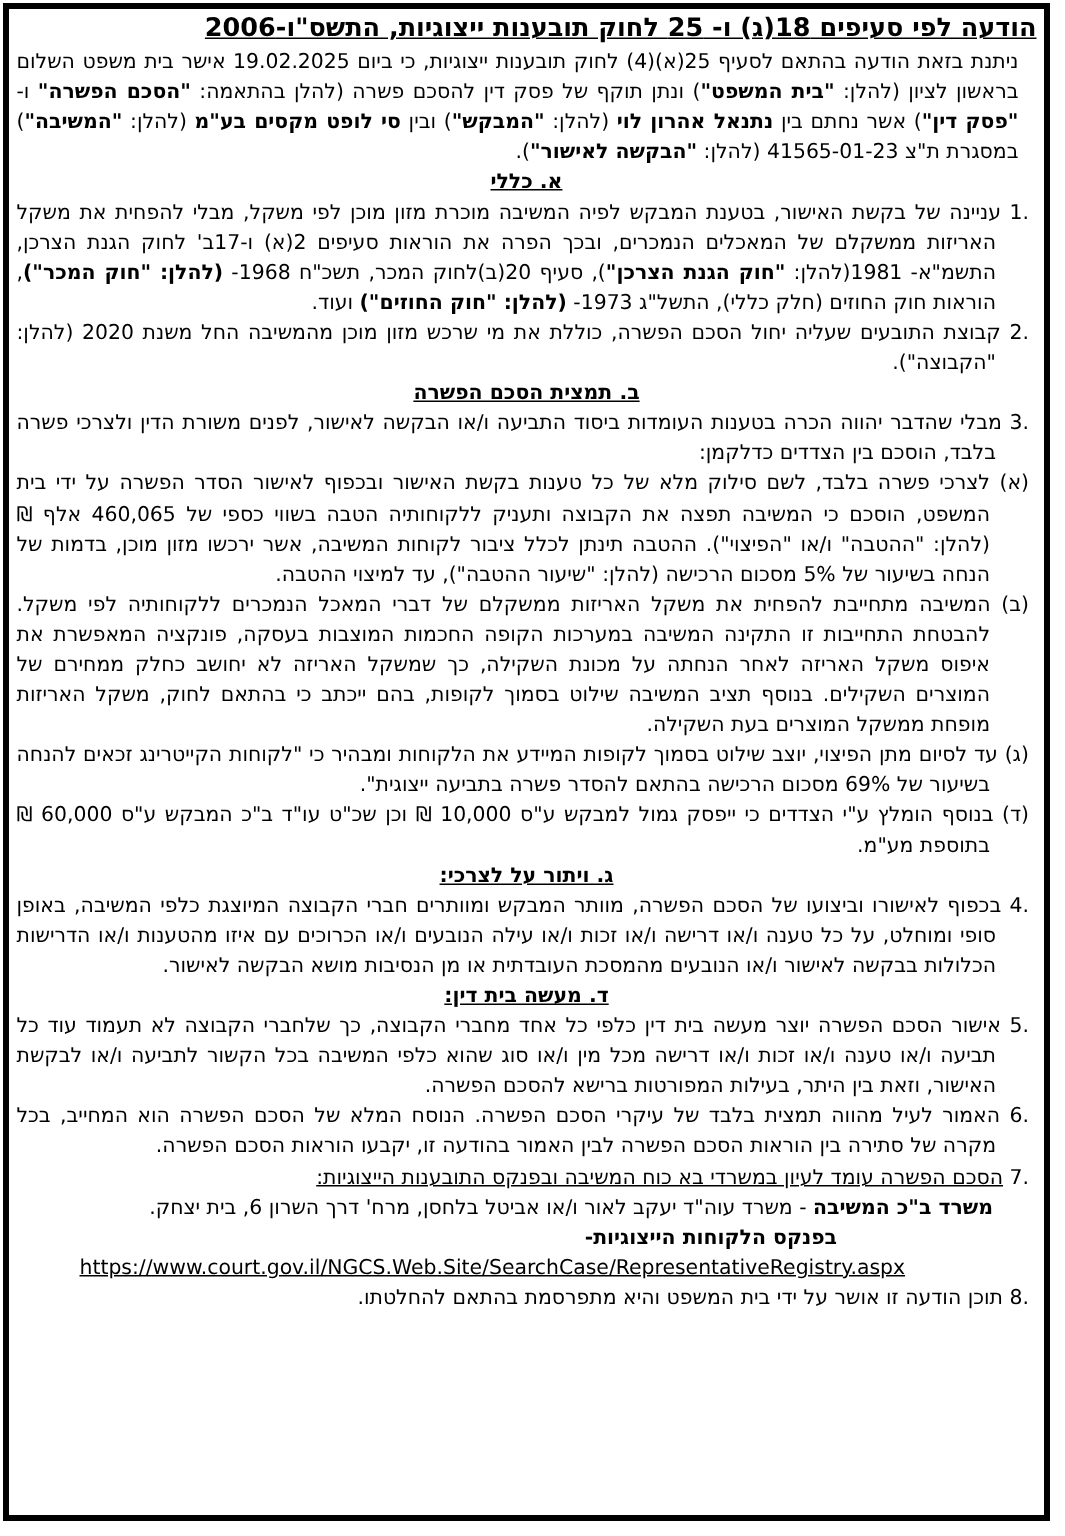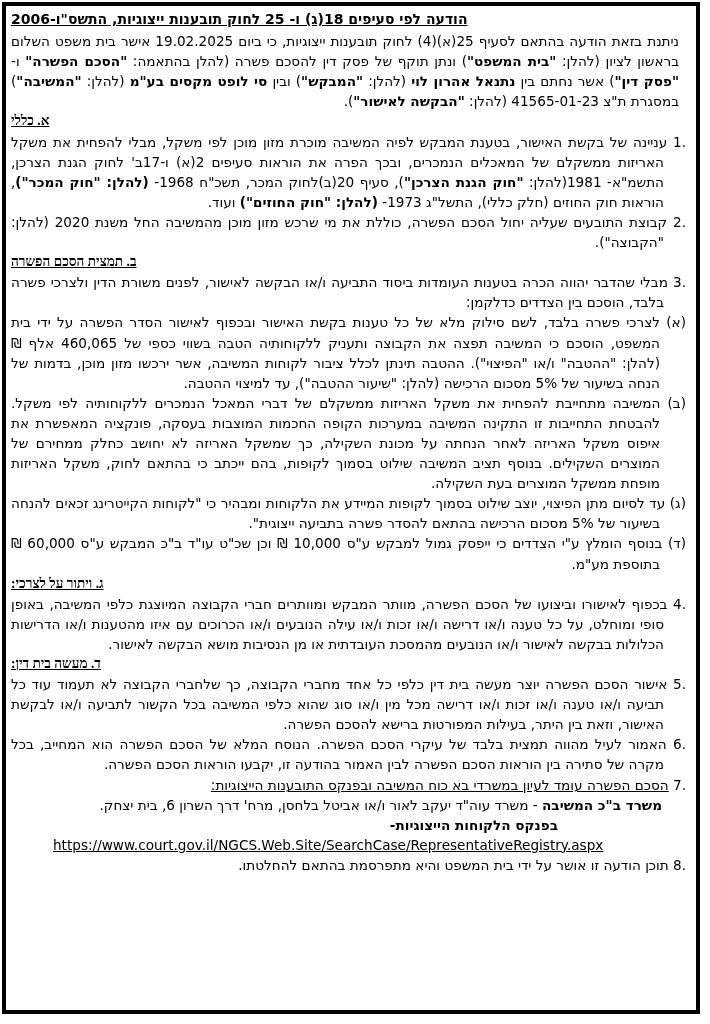--- a/index.html
+++ b/index.html
@@ -11,23 +11,23 @@
     position:absolute;top:2px;left:2px;width:698px;height:1012px;
     border:4px solid #000;box-sizing:border-box;
     padding:3px 5px 3px 5px;
     direction:rtl;text-align:justify;
     font-size:13.6px;line-height:20.1px;
     overflow:hidden;
   }
   .b{font-weight:bold;}
   .u{text-decoration:underline;}
   .blk{margin:0;}
-  .title{text-align:left;margin:0 0 2px 0;font-size:14px;}
+  .title{text-align:right;margin:0 0 2px 0;font-size:17px;}
   .para{margin-right:12px;}
-  .section{text-align:left;font-family:Liberation Serif, serif;}
+  .section{text-align:center;}
   .item{margin-right:5px;padding-right:22px;text-indent:-22px;}
   .sub{margin-right:5px;padding-right:26px;text-indent:-26px;}
   .cont{margin-right:5px;padding-right:24px;}
   .pinkas{margin-right:5px;padding-right:128px;text-align:right;}
   .url{direction:ltr;text-align:left;padding-left:42px;}
   .link{text-decoration:underline;cursor:pointer;}
   .marker{unicode-bidi:isolate;direction:ltr;}
 </style>
 </head>
 <body>
@@ -35,21 +35,21 @@
 <div class="page" id="doc-page">
     <div class="blk title"><span class="b u ">הודעה לפי סעיפים 18(ג) ו- 25 לחוק תובענות ייצוגיות, התשס"ו-2006</span></div>
     <div class="blk para"><span class="">ניתנת בזאת הודעה בהתאם לסעיף 25(א)(4) לחוק תובענות ייצוגיות, כי ביום 19.02.2025 אישר בית משפט השלום בראשון לציון (להלן: </span><span class="b ">"בית המשפט"</span><span class="">) ונתן תוקף של פסק דין להסכם פשרה (להלן בהתאמה: </span><span class="b ">"הסכם הפשרה"</span><span class=""> ו- </span><span class="b ">"פסק דין"</span><span class="">) אשר נחתם בין </span><span class="b ">נתנאל אהרון לוי</span><span class=""> (להלן: </span><span class="b ">"המבקש"</span><span class="">) ובין </span><span class="b ">סי לופט מקסים בע"מ</span><span class=""> (להלן: </span><span class="b ">"המשיבה"</span><span class="">) במסגרת ת"צ 41565-01-23 (להלן: </span><span class="b ">"הבקשה לאישור"</span><span class="">).</span></div>
     <div class="blk section"><span class="b u ">א. כללי</span></div>
     <div class="blk item"><span class="marker">1.</span> <span class="">עניינה של בקשת האישור, בטענת המבקש לפיה המשיבה מוכרת מזון מוכן לפי משקל, מבלי להפחית את משקל האריזות ממשקלם של המאכלים הנמכרים, ובכך הפרה את הוראות סעיפים 2(א) ו-17ב' לחוק הגנת הצרכן, התשמ"א- 1981(להלן: </span><span class="b ">"חוק הגנת הצרכן"</span><span class="">), סעיף 20(ב)לחוק המכר, תשכ"ח 1968- </span><span class="b ">(להלן: "חוק המכר")</span><span class="">, הוראות חוק החוזים (חלק כללי), התשל"ג 1973- </span><span class="b ">(להלן: "חוק החוזים")</span><span class=""> ועוד.</span></div>
     <div class="blk item"><span class="marker">2.</span> <span class="">קבוצת התובעים שעליה יחול הסכם הפשרה, כוללת את מי שרכש מזון מוכן מהמשיבה החל משנת 2020 (להלן: "הקבוצה").</span></div>
     <div class="blk section"><span class="b u ">ב. תמצית הסכם הפשרה</span></div>
     <div class="blk item"><span class="marker">3.</span> <span class="">מבלי שהדבר יהווה הכרה בטענות העומדות ביסוד התביעה ו/או הבקשה לאישור, לפנים משורת הדין ולצרכי פשרה בלבד, הוסכם בין הצדדים כדלקמן:</span></div>
     <div class="blk sub"><span class="marker">(א)</span> <span class="">לצרכי פשרה בלבד, לשם סילוק מלא של כל טענות בקשת האישור ובכפוף לאישור הסדר הפשרה על ידי בית המשפט, הוסכם כי המשיבה תפצה את הקבוצה ותעניק ללקוחותיה הטבה בשווי כספי של 460,065 אלף ₪ (להלן: "ההטבה" ו/או "הפיצוי"). ההטבה תינתן לכלל ציבור לקוחות המשיבה, אשר ירכשו מזון מוכן, בדמות של הנחה בשיעור של 5% מסכום הרכישה (להלן: "שיעור ההטבה"), עד למיצוי ההטבה.</span></div>
     <div class="blk sub"><span class="marker">(ב)</span> <span class="">המשיבה מתחייבת להפחית את משקל האריזות ממשקלם של דברי המאכל הנמכרים ללקוחותיה לפי משקל. להבטחת התחייבות זו התקינה המשיבה במערכות הקופה החכמות המוצבות בעסקה, פונקציה המאפשרת את איפוס משקל האריזה לאחר הנחתה על מכונת השקילה, כך שמשקל האריזה לא יחושב כחלק ממחירם של המוצרים השקילים. בנוסף תציב המשיבה שילוט בסמוך לקופות, בהם ייכתב כי בהתאם לחוק, משקל האריזות מופחת ממשקל המוצרים בעת השקילה.</span></div>
-    <div class="blk sub"><span class="marker">(ג)</span> <span class="">עד לסיום מתן הפיצוי, יוצב שילוט בסמוך לקופות המיידע את הלקוחות ומבהיר כי "לקוחות הקייטרינג זכאים להנחה בשיעור של 5% מסכום הרכישה בהתאם להסדר פשרה בתביעה ייצוגית".</span></div>
+    <div class="blk sub"><span class="marker">(ג)</span> <span class="">עד לסיום מתן הפיצוי, יוצב שילוט בסמוך לקופות המיידע את הלקוחות ומבהיר כי "לקוחות הקייטרינג זכאים להנחה בשיעור של 69% מסכום הרכישה בהתאם להסדר פשרה בתביעה ייצוגית".</span></div>
     <div class="blk sub"><span class="marker">(ד)</span> <span class="">בנוסף הומלץ ע"י הצדדים כי ייפסק גמול למבקש ע"ס 10,000 ₪ וכן שכ"ט עו"ד ב"כ המבקש ע"ס 60,000 ₪ בתוספת מע"מ.</span></div>
     <div class="blk section"><span class="b u ">ג. ויתור על לצרכי:</span></div>
     <div class="blk item"><span class="marker">4.</span> <span class="">בכפוף לאישורו וביצועו של הסכם הפשרה, מוותר המבקש ומוותרים חברי הקבוצה המיוצגת כלפי המשיבה, באופן סופי ומוחלט, על כל טענה ו/או דרישה ו/או זכות ו/או עילה הנובעים ו/או הכרוכים עם איזו מהטענות ו/או הדרישות הכלולות בבקשה לאישור ו/או הנובעים מהמסכת העובדתית או מן הנסיבות מושא הבקשה לאישור.</span></div>
     <div class="blk section"><span class="b u ">ד. מעשה בית דין:</span></div>
     <div class="blk item"><span class="marker">5.</span> <span class="">אישור הסכם הפשרה יוצר מעשה בית דין כלפי כל אחד מחברי הקבוצה, כך שלחברי הקבוצה לא תעמוד עוד כל תביעה ו/או טענה ו/או זכות ו/או דרישה מכל מין ו/או סוג שהוא כלפי המשיבה בכל הקשור לתביעה ו/או לבקשת האישור, וזאת בין היתר, בעילות המפורטות ברישא להסכם הפשרה.</span></div>
     <div class="blk item"><span class="marker">6.</span> <span class="">האמור לעיל מהווה תמצית בלבד של עיקרי הסכם הפשרה. הנוסח המלא של הסכם הפשרה הוא המחייב, בכל מקרה של סתירה בין הוראות הסכם הפשרה לבין האמור בהודעה זו, יקבעו הוראות הסכם הפשרה.</span></div>
     <div class="blk item"><span class="marker">7.</span> <span class="u ">הסכם הפשרה עומד לעיון במשרדי בא כוח המשיבה ובפנקס התובענות הייצוגיות:</span></div>
     <div class="blk cont"><span class="b ">משרד ב"כ המשיבה</span><span class=""> - משרד עוה"ד יעקב לאור ו/או אביטל בלחסן, מרח' דרך השרון 6, בית יצחק.</span></div>
     <div class="blk pinkas"><span class="b ">בפנקס הלקוחות הייצוגיות-</span></div>
     <div class="blk url"><span class="link">https://www.court.gov.il/NGCS.Web.Site/SearchCase/RepresentativeRegistry.aspx</span></div>

